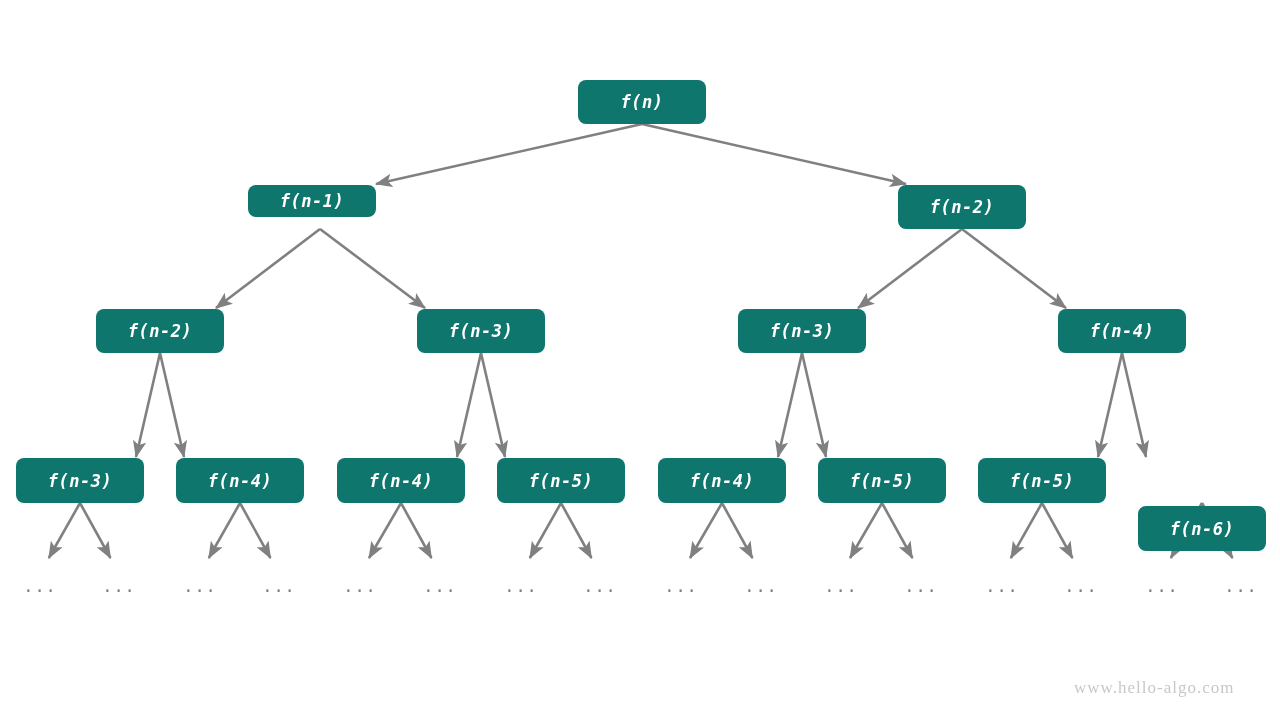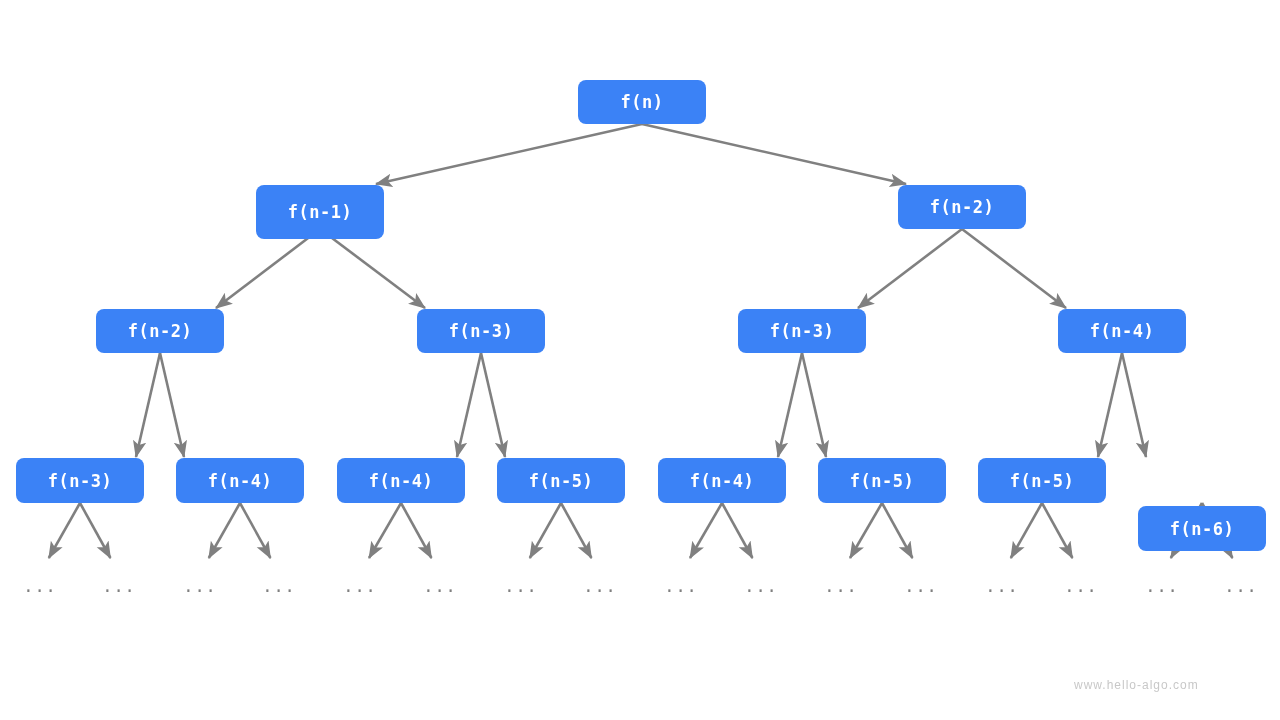--- a/index.html
+++ b/index.html
@@ -18,48 +18,49 @@
   #edges {
     position: absolute;
     left: 0;
     top: 0;
     width: 1280px;
     height: 720px;
   }
   .node {
     position: absolute;
     box-sizing: border-box;
-    background: #3b82f6;
+    background: #0f766e;
     border-radius: 8px;
     color: #ffffff;
     display: flex;
     align-items: center;
     justify-content: center;
     font-family: "DejaVu Sans Mono", monospace;
     font-size: 17px;
     font-weight: bold;
     letter-spacing: 0.5px;
     white-space: nowrap;
     z-index: 2;
+    font-style: italic;
   }
   .ellipsis {
     position: absolute;
     color: #808080;
     font-family: "DejaVu Sans Mono", monospace;
     font-size: 17px;
     letter-spacing: 1px;
     transform: translate(-50%, -50%);
     z-index: 2;
     white-space: nowrap;
   }
   #watermark {
     position: absolute;
     color: #c8c8c8;
-    font-family: Liberation Sans, sans-serif;
-    font-size: 12px;
+    font-family: Liberation Serif, serif;
+    font-size: 17px;
     letter-spacing: 1px;
     white-space: nowrap;
     z-index: 3;
   }
 </style>
 </head>
 <body>
 
 <div id="canvas">
   <svg id="edges" viewBox="0 0 1280 720">
@@ -94,21 +95,21 @@
       <line x1="722" y1="503" x2="752.42" y2="558" stroke="#808080" stroke-width="2.6" stroke-linecap="butt" marker-end="url(#arrowhead)"></line>
       <line x1="882" y1="503" x2="850.02" y2="558" stroke="#808080" stroke-width="2.6" stroke-linecap="butt" marker-end="url(#arrowhead)"></line>
       <line x1="882" y1="503" x2="912.42" y2="558" stroke="#808080" stroke-width="2.6" stroke-linecap="butt" marker-end="url(#arrowhead)"></line>
       <line x1="1042" y1="503" x2="1010.8" y2="558" stroke="#808080" stroke-width="2.6" stroke-linecap="butt" marker-end="url(#arrowhead)"></line>
       <line x1="1042" y1="503" x2="1072.42" y2="558" stroke="#808080" stroke-width="2.6" stroke-linecap="butt" marker-end="url(#arrowhead)"></line>
       <line x1="1202" y1="503" x2="1170.8" y2="558" stroke="#808080" stroke-width="2.6" stroke-linecap="butt" marker-end="url(#arrowhead)"></line>
       <line x1="1202" y1="503" x2="1232.42" y2="558" stroke="#808080" stroke-width="2.6" stroke-linecap="butt" marker-end="url(#arrowhead)"></line>
     </svg>
   <div id="nodes">
       <div class="node" style="left: 578px; top: 80px; width: 128px; height: 44px;">f(n)</div>
-      <div class="node" style="left: 256px; top: 185px; width: 128px; height: 54px;">f(n-1)</div>
+      <div class="node" style="left: 248px; top: 185px; width: 128px; height: 32px;">f(n-1)</div>
       <div class="node" style="left: 898px; top: 185px; width: 128px; height: 44px;">f(n-2)</div>
       <div class="node" style="left: 96px; top: 309px; width: 128px; height: 44px;">f(n-2)</div>
       <div class="node" style="left: 417px; top: 309px; width: 128px; height: 44px;">f(n-3)</div>
       <div class="node" style="left: 738px; top: 309px; width: 128px; height: 44px;">f(n-3)</div>
       <div class="node" style="left: 1058px; top: 309px; width: 128px; height: 44px;">f(n-4)</div>
       <div class="node" style="left: 16px; top: 458px; width: 128px; height: 45px;">f(n-3)</div>
       <div class="node" style="left: 176px; top: 458px; width: 128px; height: 45px;">f(n-4)</div>
       <div class="node" style="left: 337px; top: 458px; width: 128px; height: 45px;">f(n-4)</div>
       <div class="node" style="left: 497px; top: 458px; width: 128px; height: 45px;">f(n-5)</div>
       <div class="node" style="left: 658px; top: 458px; width: 128px; height: 45px;">f(n-4)</div>

